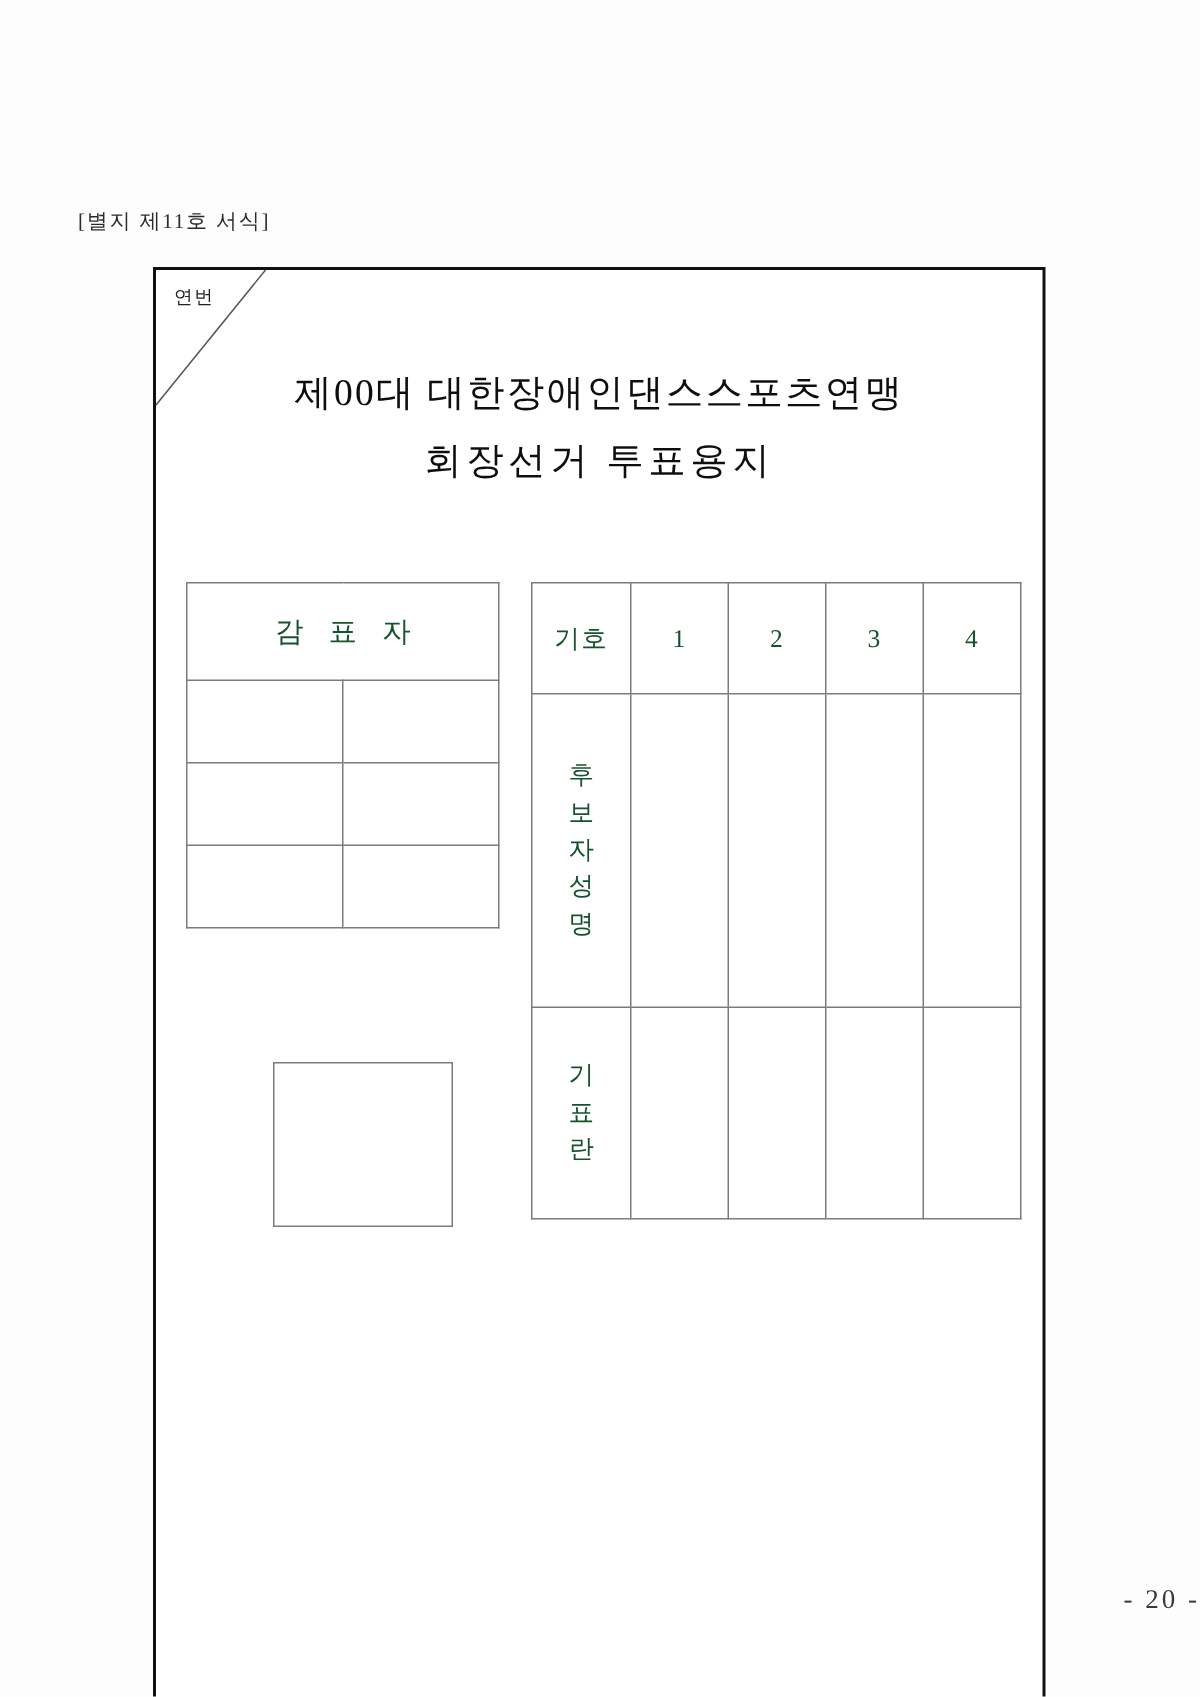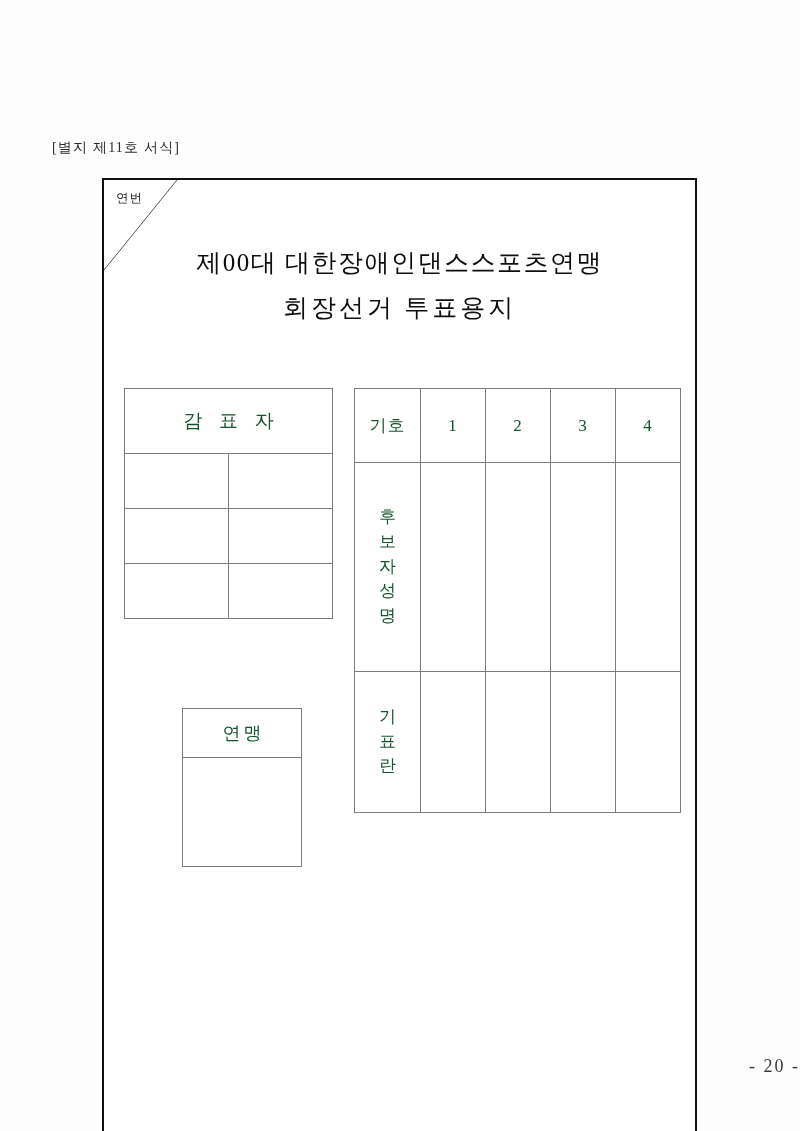--- a/index.html
+++ b/index.html
@@ -250,23 +250,20 @@
         <td class="vlabel mark"></td>
         <td class="vlabel mark"></td>
         <td class="vlabel mark"></td>
       </tr>
     </tbody>
   </table>
 
   <table class="grid stamp-box">
     <tbody>
       <tr>
-        <td class="stamp-head">연맹</td>
-      </tr>
-      <tr>
         <td class="stamp-body"></td>
       </tr>
     </tbody>
   </table>
 
 </div>
 
 <div class="page-footer">- 20 -</div>
 
 </body></html>

